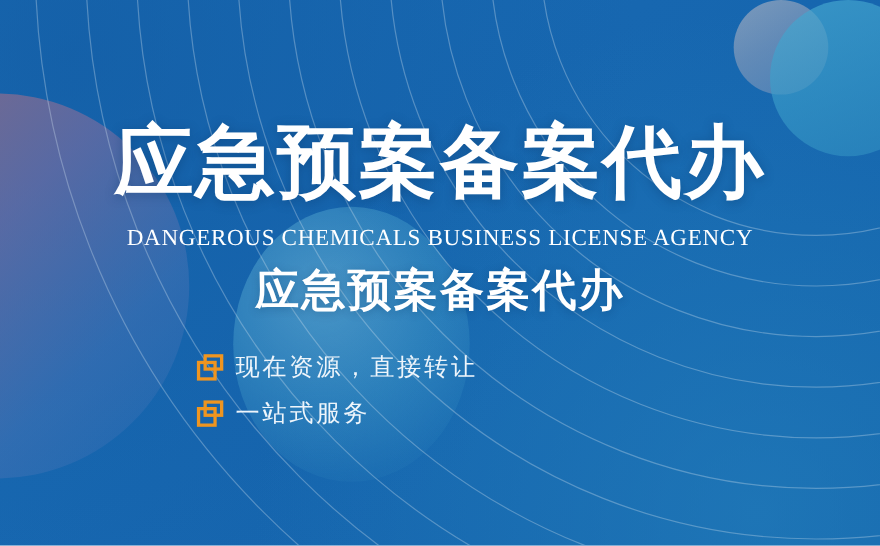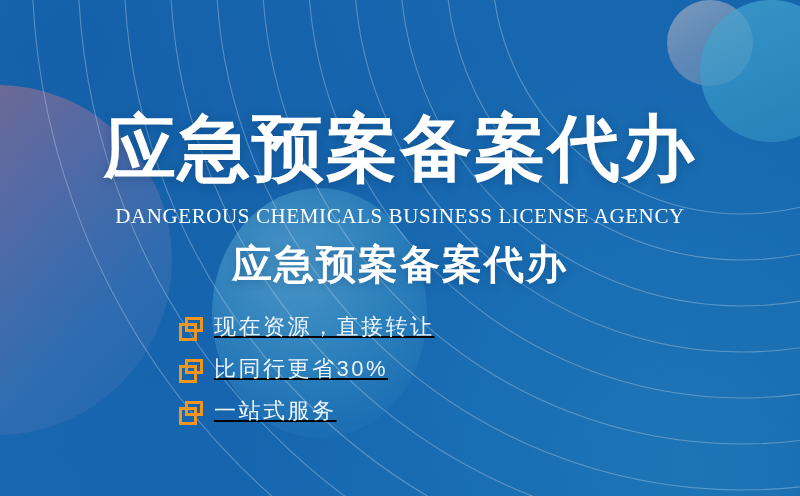--- a/index.html
+++ b/index.html
@@ -133,24 +133,23 @@
     white-space: nowrap;
   }
 
   .bullets {
     position: absolute;
     top: 316px;
     left: 178px;
   }
   .bullet-row {
     display: flex;
-    align-items: flex-start;
+    align-items: center;
     height: 36px;
     margin-bottom: 6px;
-    text-decoration: underline;
   }
   .bullet-icon {
     width: 26px;
     height: 26px;
     position: relative;
     flex: 0 0 26px;
     margin-right: 10px;
   }
   .bullet-icon svg { display: block; }
   .bullet-text {
@@ -207,29 +206,20 @@
       <div class="bullet-row">
         <span class="bullet-icon">
           <svg width="26" height="26" viewBox="0 0 26 26" xmlns="http://www.w3.org/2000/svg">
             <rect x="8.5" y="2.5" width="15" height="12" fill="none" stroke="#ef9520" stroke-width="3"></rect>
             <rect x="2.5" y="8.5" width="15" height="15" fill="none" stroke="#ef9520" stroke-width="3"></rect>
           </svg>
         </span>
         <span class="bullet-text">现在资源，直接转让</span>
       </div>
 
-      <div class="bullet-row">
-        <span class="bullet-icon">
-          <svg width="26" height="26" viewBox="0 0 26 26" xmlns="http://www.w3.org/2000/svg">
-            <rect x="8.5" y="2.5" width="15" height="12" fill="none" stroke="#ef9520" stroke-width="3"></rect>
-            <rect x="2.5" y="8.5" width="15" height="15" fill="none" stroke="#ef9520" stroke-width="3"></rect>
-          </svg>
-        </span>
-        <span class="bullet-text">比同行更省30%</span>
-      </div>
 
       <div class="bullet-row">
         <span class="bullet-icon">
           <svg width="26" height="26" viewBox="0 0 26 26" xmlns="http://www.w3.org/2000/svg">
             <rect x="8.5" y="2.5" width="15" height="12" fill="none" stroke="#ef9520" stroke-width="3"></rect>
             <rect x="2.5" y="8.5" width="15" height="15" fill="none" stroke="#ef9520" stroke-width="3"></rect>
           </svg>
         </span>
         <span class="bullet-text">一站式服务</span>
       </div>

